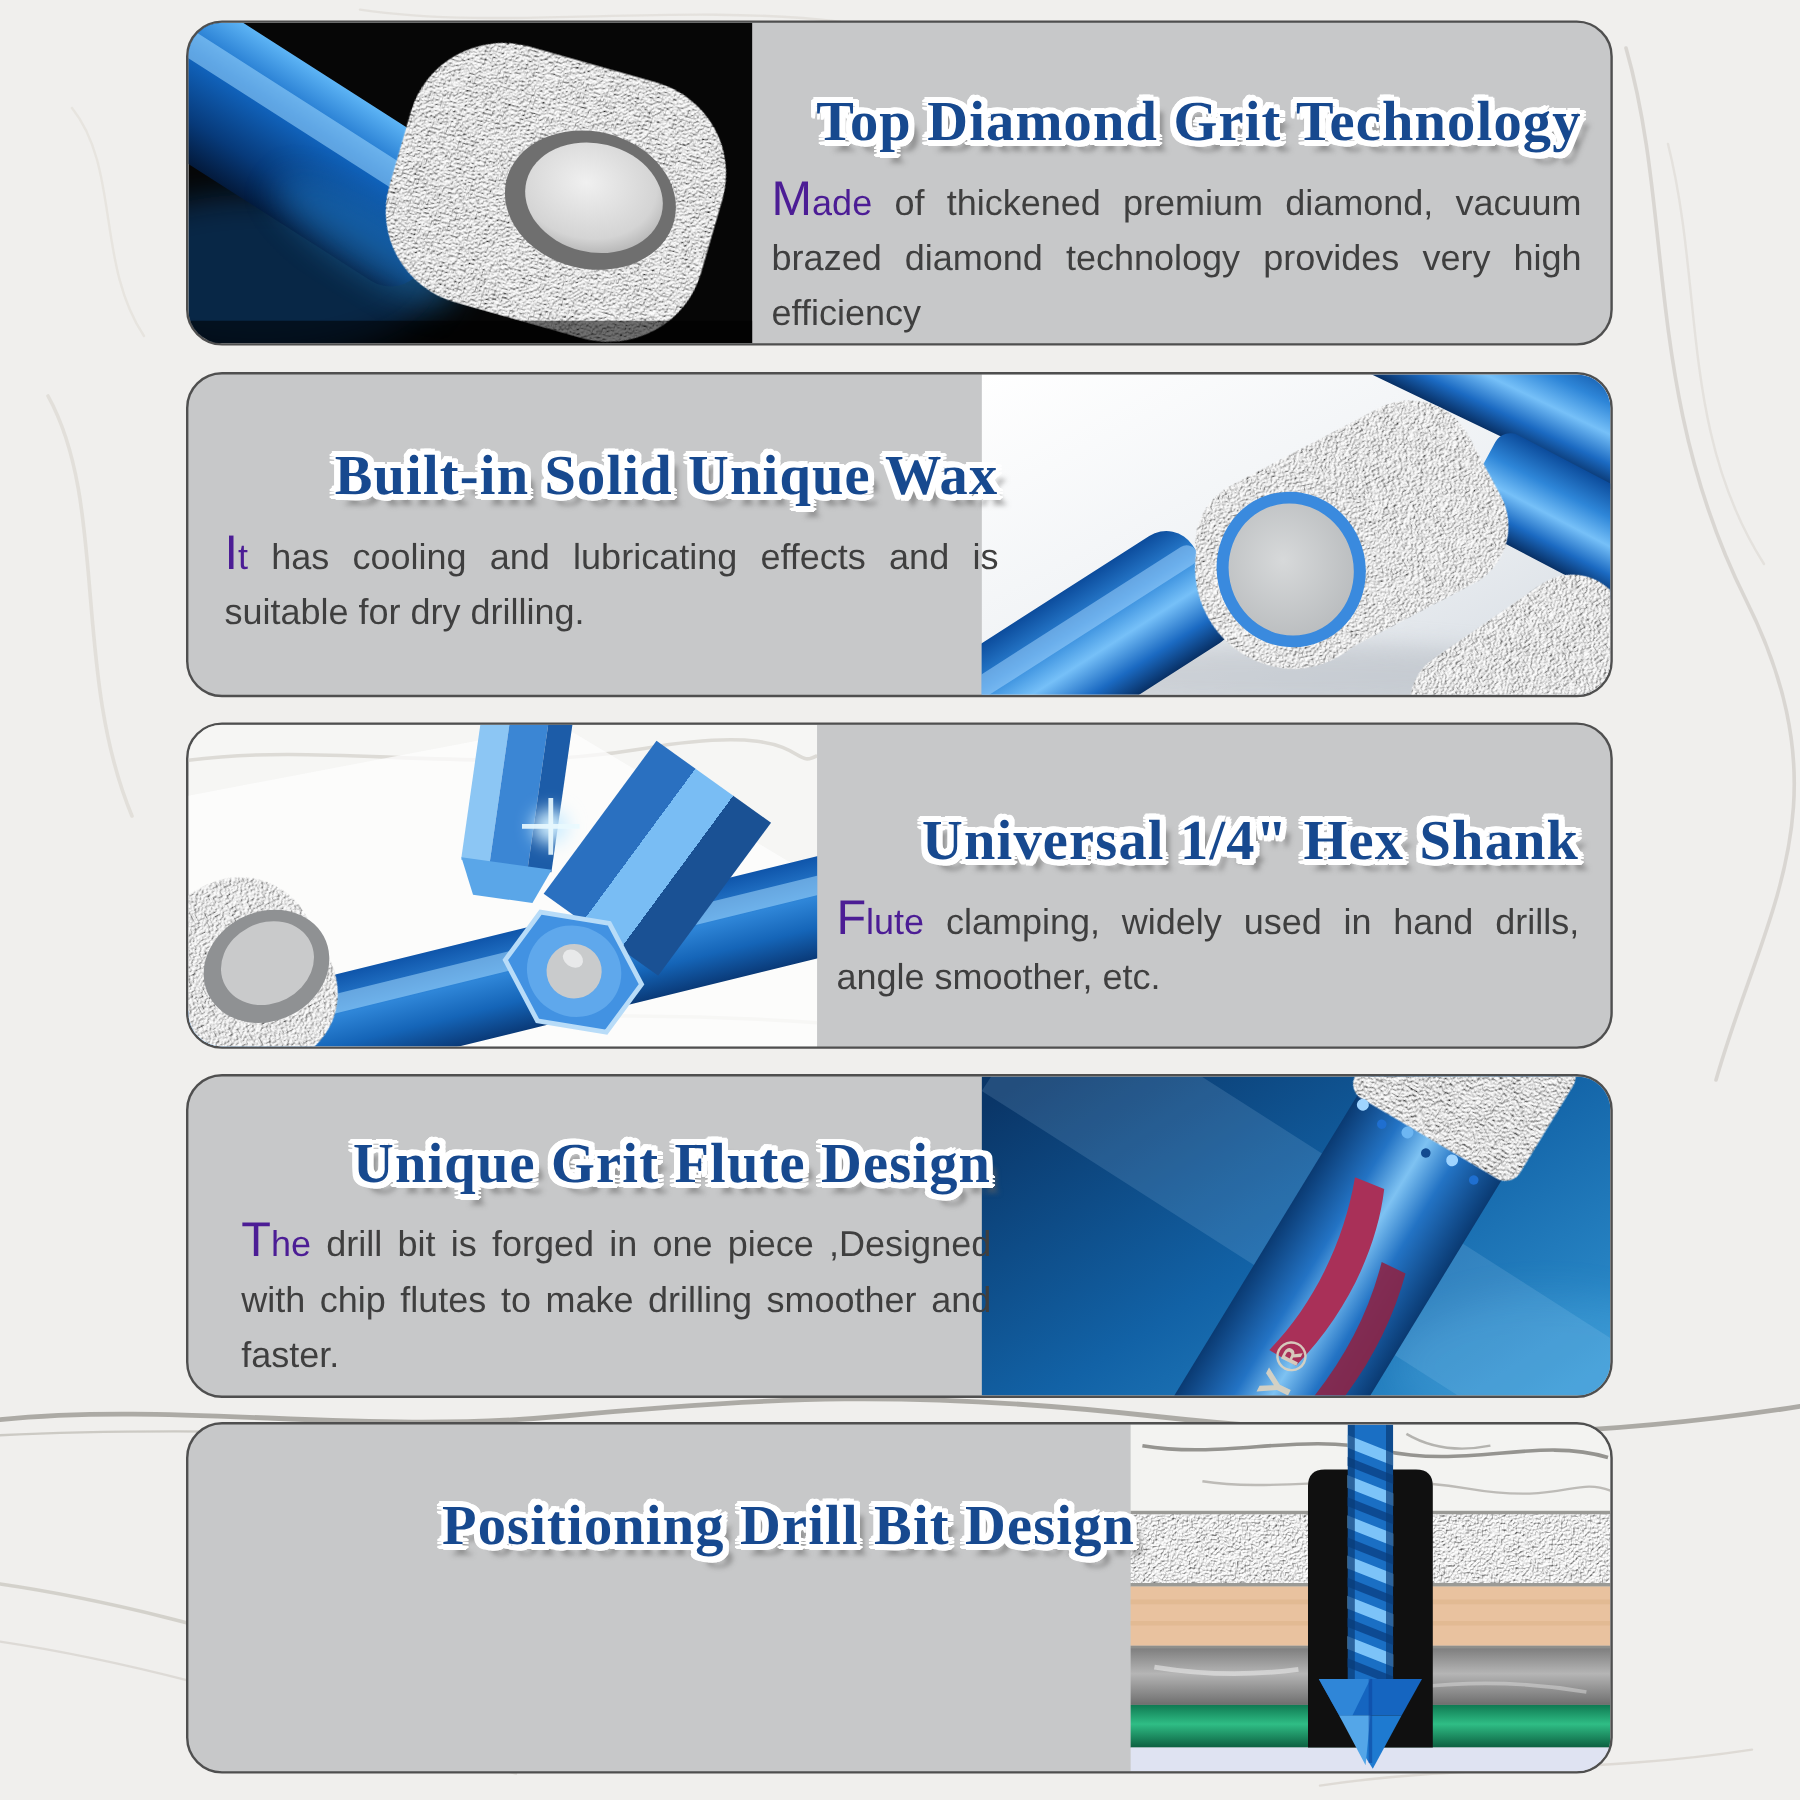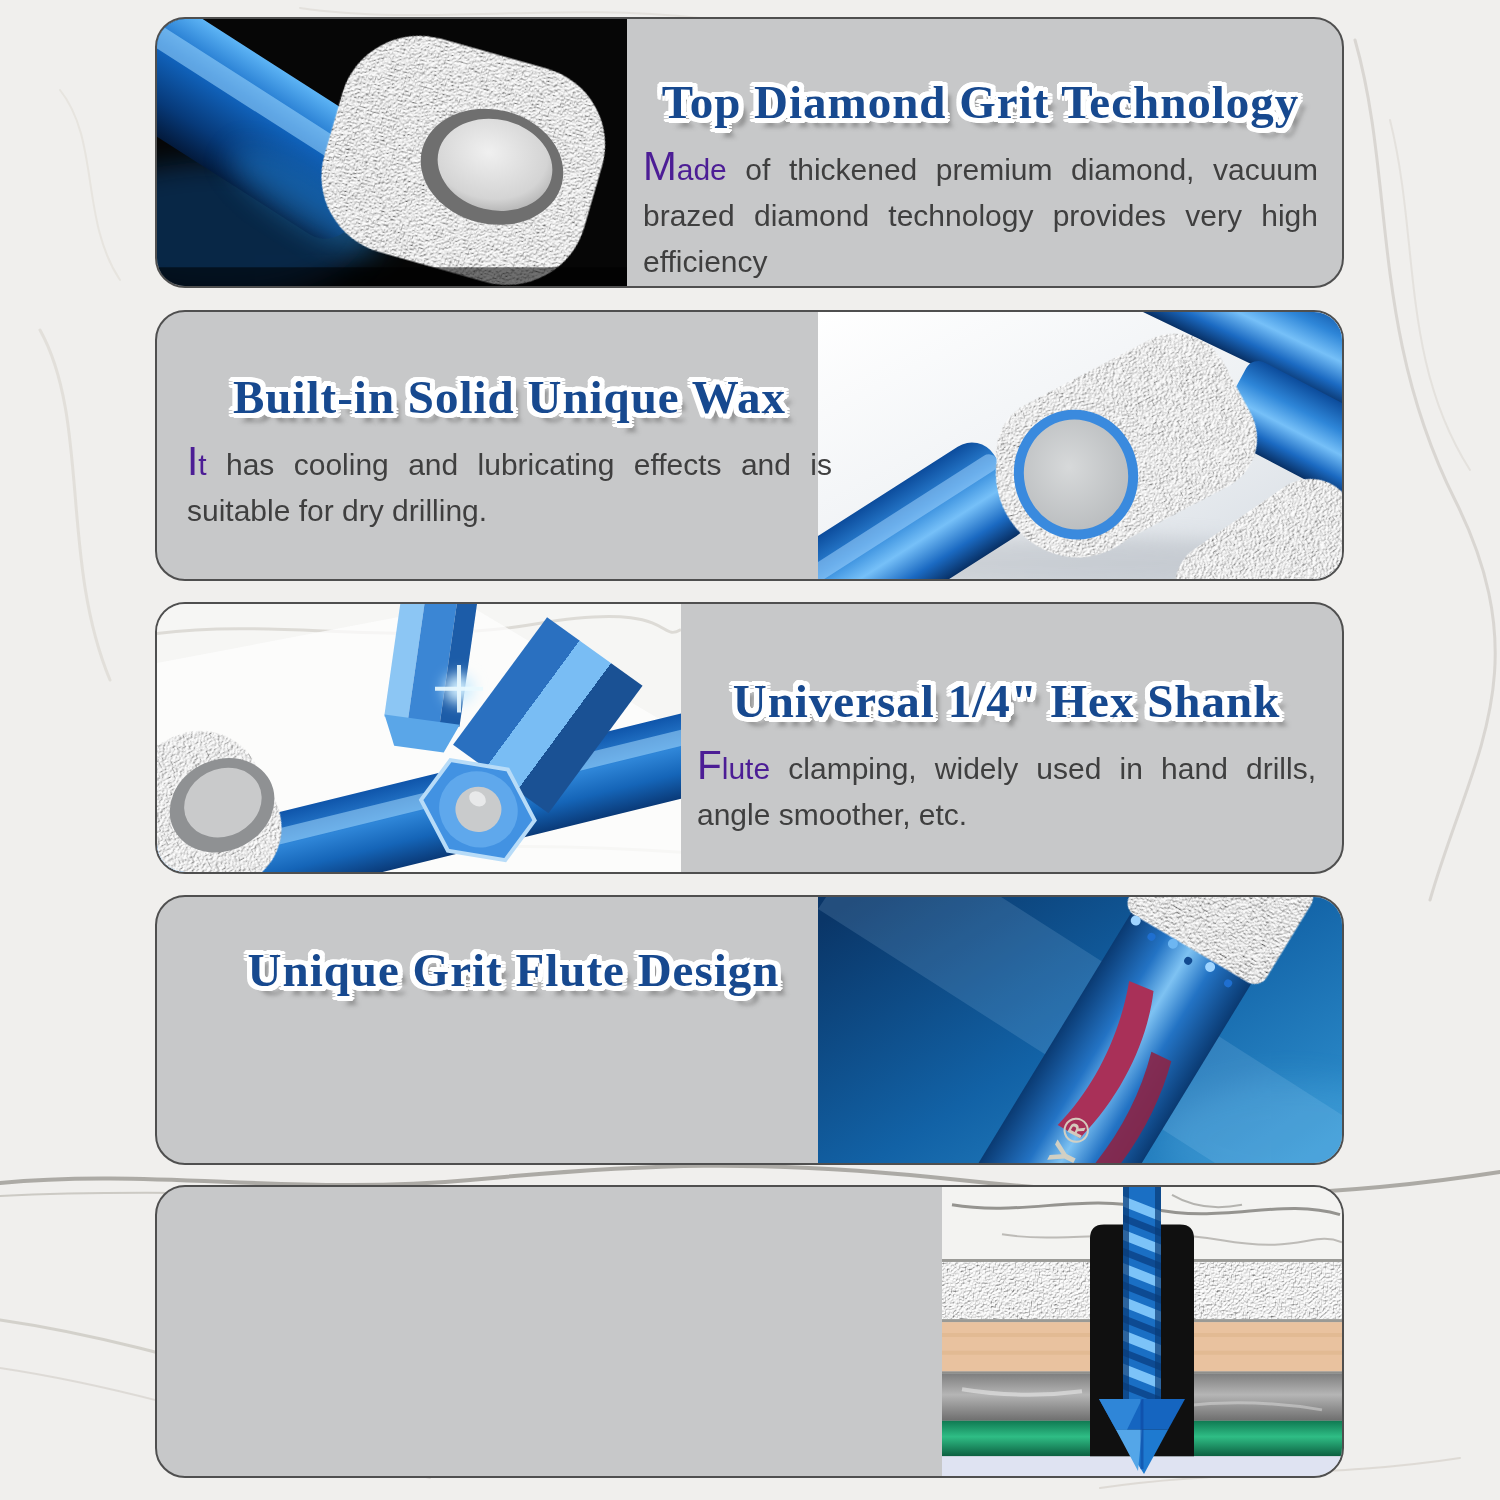--- a/index.html
+++ b/index.html
@@ -39,21 +39,21 @@
   .c3 .content{left:540px;right:26px}
   .c4 .content{left:44px;width:625px}
   .c5 .content{left:44px;width:745px}
 
   .card-title{
     font-family:"Liberation Serif","DejaVu Serif",serif;
     font-weight:bold;
     font-size:47px;
     color:#17498f;
     margin:0;
-    text-align:center;
+    text-align:right;
     white-space:nowrap;
     letter-spacing:1px;
     text-shadow:
       -4px -4px 0 #fff, 4px -4px 0 #fff, -4px 4px 0 #fff, 4px 4px 0 #fff,
       -5px 0 0 #fff, 5px 0 0 #fff, 0 -5px 0 #fff, 0 5px 0 #fff,
       -3px -5px 0 #fff, 3px 5px 0 #fff, 5px -3px 0 #fff, -5px 3px 0 #fff,
       3px 5px 0 #fff, -3px -5px 0 #fff, 5px 3px 0 #fff, -5px -3px 0 #fff,
       8px 9px 4px rgba(100,100,100,0.55);
   }
   .c1 .card-title{margin-top:56px}
@@ -311,20 +311,21 @@
         <circle cx="314" cy="45" r="5" fill="#6db6f2"></circle>
           <circle cx="336" cy="52" r="4" fill="#124a90"></circle>
         <circle cx="358" cy="46" r="5" fill="#9fd4ff"></circle>
           <circle cx="382" cy="51" r="4" fill="#1f6fd0"></circle>
         <text x="332" y="312" transform="rotate(-94 332 300)" text-anchor="middle" font-family="Liberation Sans, DejaVu Sans, sans-serif" font-size="36" font-weight="bold" letter-spacing="3" fill="#d8d2c2" opacity="0.95">DMY®</text>
       </g>
     </svg>
   </div>
   <div class="content">
     <h2 class="card-title">Unique Grit Flute Design</h2>
+    <p class="card-body"><span class="lead">The</span> <span>drill bit is forged in one piece ,Designed with chip flutes to make drilling smoother and faster.</span></p>
   </div>
 </section>
 
 <section class="card c5">
   <div class="photo photo-right">
     <svg viewBox="0 0 400 293" preserveAspectRatio="none">
       <defs>
         <linearGradient id="metalE" x1="0" y1="0" x2="0" y2="1">
           <stop offset="0" stop-color="#7e7e7e"></stop>
             <stop offset="0.45" stop-color="#b5b5b5"></stop>
@@ -370,14 +371,15 @@
         <rect x="213" width="6" height="222" fill="#0a3c78" opacity="0.7"></rect>
       </g>
       <polygon points="157,215 243,215 226,246 174,246" fill="#1565c0"></polygon>
       <polygon points="157,215 200,215 185,246 174,246" fill="#2f86d8"></polygon>
       <polygon points="174,246 226,246 202,291" fill="#1e7ad0"></polygon>
       <polygon points="174,246 200,246 196,288" fill="#54a6e8"></polygon>
       <path d="M200 215 V 286" stroke="#0d47a1" stroke-width="3" opacity="0.6"></path>
     </svg>
   </div>
   <div class="content">
+    <h2 class="card-title">Positioning Drill Bit Design</h2>
   </div>
 </section>
 
 </body></html>

